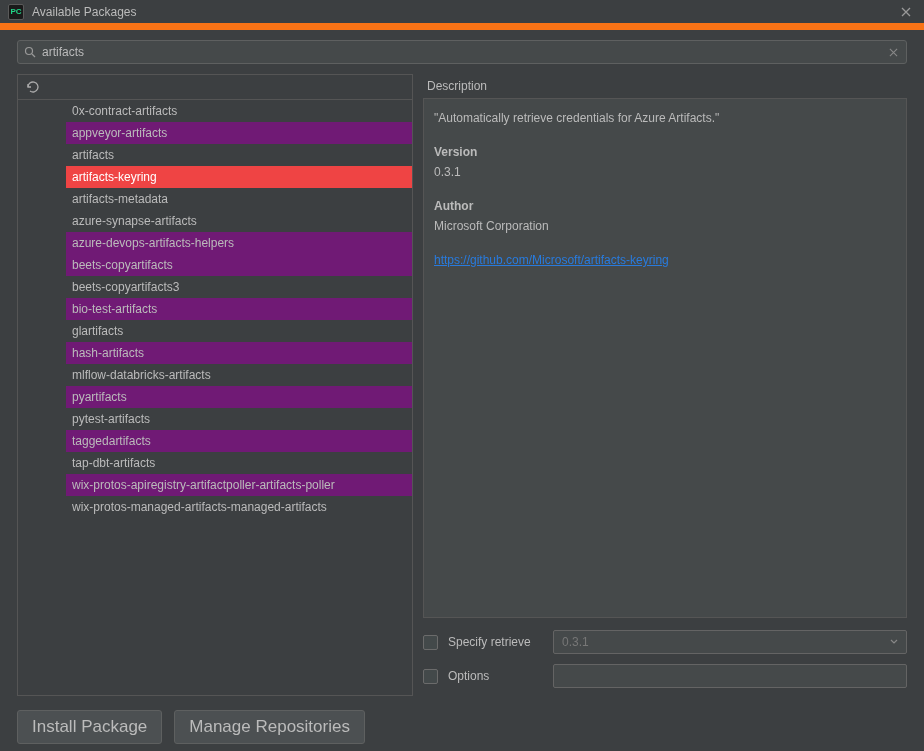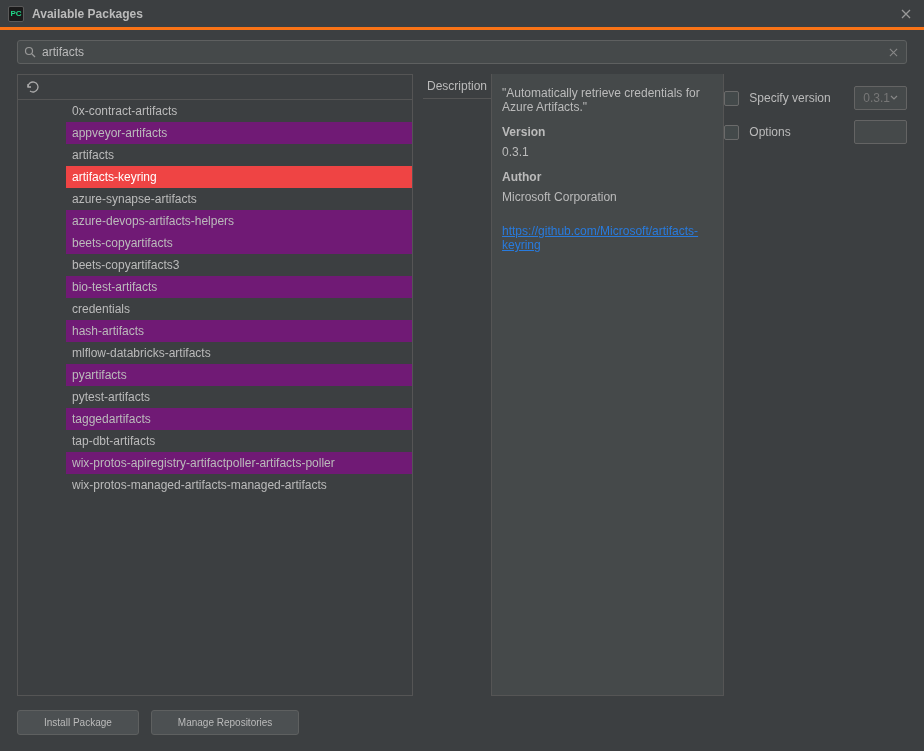--- a/index.html
+++ b/index.html
@@ -11,37 +11,37 @@
       width: 924px;
       height: 751px;
       overflow: hidden;
     }
     .titlebar {
       display: flex;
       align-items: center;
       height: 30px;
       padding: 0 8px;
       background: #3c3f41;
-      border-bottom: 3px solid #f97316;
+      border-bottom: 7px solid #f97316;
     }
     .app-icon {
       width: 16px;
       height: 16px;
       background: #1a1a1a;
       border: 1px solid #5a5a5a;
       border-radius: 2px;
       display: flex;
       align-items: center;
       justify-content: center;
       font-size: 8px;
       font-weight: bold;
       color: #21d789;
       margin-right: 8px;
     }
-    .titlebar-title { flex: 1; color: #bbbbbb; font-weight: bold; }
+    .titlebar-title { flex: 1; color: #bbbbbb; }
     .titlebar-close {
       width: 20px;
       height: 20px;
       display: flex;
       align-items: center;
       justify-content: center;
       color: #888;
       cursor: pointer;
     }
     .search-row {
@@ -112,41 +112,41 @@
     }
     .pkg-item.even { background: #3c3f41; }
     .pkg-item.odd { background: #701a75; }
     .pkg-item.selected {
       background: #ef4444;
       color: #ffffff;
     }
     .right-panel {
       flex: 1;
       display: flex;
-      flex-direction: row;
+      flex-direction: column;
     }
     .desc-header {
       height: 25px;
       display: flex;
       align-items: center;
       padding: 0 4px;
       border-bottom: 1px solid #555555;
       color: #bbbbbb;
     }
     .desc-body {
       flex: 1;
       background: #45494a;
       border: 1px solid #555555;
       border-top: none;
       padding: 12px 10px;
       color: #bbbbbb;
       overflow: auto;
     }
     .desc-body .desc-text { margin-bottom: 10px; }
-    .desc-body .label { font-weight: bold; color: #bbbbbb; margin-top: 11px; }
+    .desc-body .label { font-weight: bold; color: #bbbbbb; margin-top: 20px; }
     .desc-body .value { margin-top: 6px; color: #bbbbbb; }
     .desc-body .link { color: #287bde; margin-top: 20px; display: block; cursor: pointer; text-decoration: underline; }
     .options-area {
       padding-top: 10px;
     }
     .opt-row {
       display: flex;
       align-items: center;
       height: 28px;
       gap: 10px;
@@ -177,24 +177,24 @@
     .combo .chev { color: #888; }
     .bottom-bar {
       display: flex;
       gap: 12px;
       padding: 14px 17px;
     }
     .btn {
       background: #4c5052;
       border: 1px solid #5e6060;
       color: #bbbbbb;
-      padding: 6px 26px;
+      padding: 6px 14px;
       border-radius: 3px;
       cursor: pointer;
-      font-size: 10px;
+      font-size: 17px;
     }
     svg { display: block; }
   </style>
 </head>
 <body>
 
 <div class="titlebar">
   <div class="app-icon">PC</div>
   <div class="titlebar-title">Available Packages</div>
   <div class="titlebar-close">
@@ -229,26 +229,27 @@
             <path d="M2 7 A5 5 0 1 1 4 11" stroke="#aaa" stroke-width="1.3" fill="none"></path>
             <path d="M2 4 L2 7 L5 7" stroke="#aaa" stroke-width="1.3" fill="none"></path>
           </svg>
       </span>
     </div>
     <div class="package-list" id="package-list">
         <div class="pkg-item even">0x-contract-artifacts</div>
         <div class="pkg-item odd">appveyor-artifacts</div>
         <div class="pkg-item even">artifacts</div>
         <div class="pkg-item selected">artifacts-keyring</div>
+        <div class="pkg-item even">artifacts-metadata</div>
         <div class="pkg-item even">azure-synapse-artifacts</div>
         <div class="pkg-item odd">azure-devops-artifacts-helpers</div>
         <div class="pkg-item odd">beets-copyartifacts</div>
         <div class="pkg-item even">beets-copyartifacts3</div>
         <div class="pkg-item odd">bio-test-artifacts</div>
-        <div class="pkg-item even">credentials</div>
+        <div class="pkg-item even">glartifacts</div>
         <div class="pkg-item odd">hash-artifacts</div>
         <div class="pkg-item even">mlflow-databricks-artifacts</div>
         <div class="pkg-item odd">pyartifacts</div>
         <div class="pkg-item even">pytest-artifacts</div>
         <div class="pkg-item odd">taggedartifacts</div>
         <div class="pkg-item even">tap-dbt-artifacts</div>
         <div class="pkg-item odd">wix-protos-apiregistry-artifactpoller-artifacts-poller</div>
         <div class="pkg-item even">wix-protos-managed-artifacts-managed-artifacts</div>
       </div>
   </div>
@@ -260,21 +261,21 @@
       <div class="label">Version</div>
       <div class="value">0.3.1</div>
       <div class="label">Author</div>
       <div class="value">Microsoft Corporation</div>
       <a class="link">https://github.com/Microsoft/artifacts-keyring</a>
     </div>
 
     <div class="options-area">
       <div class="opt-row">
         <div class="checkbox"></div>
-        <div class="opt-label">Specify version</div>
+        <div class="opt-label">Specify retrieve</div>
         <div class="combo">
           <span class="combo-text">0.3.1</span>
           <span class="chev">
             <svg width="8" height="6" viewBox="0 0 8 6">
                 <path d="M1 1 L4 4 L7 1" stroke="#888" stroke-width="1.2" fill="none"></path>
               </svg>
           </span>
         </div>
       </div>
       <div class="opt-row">

